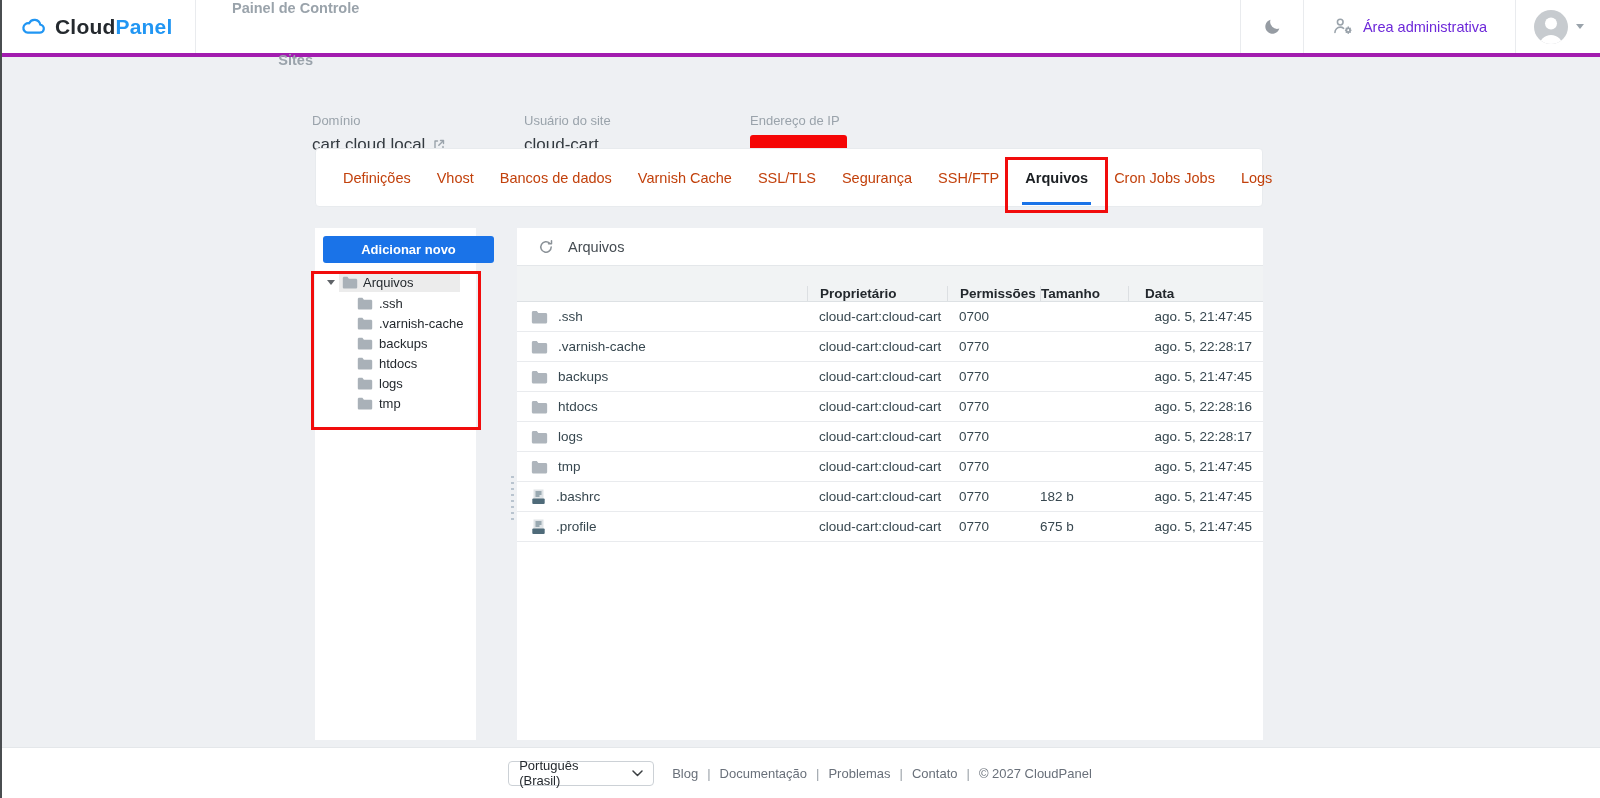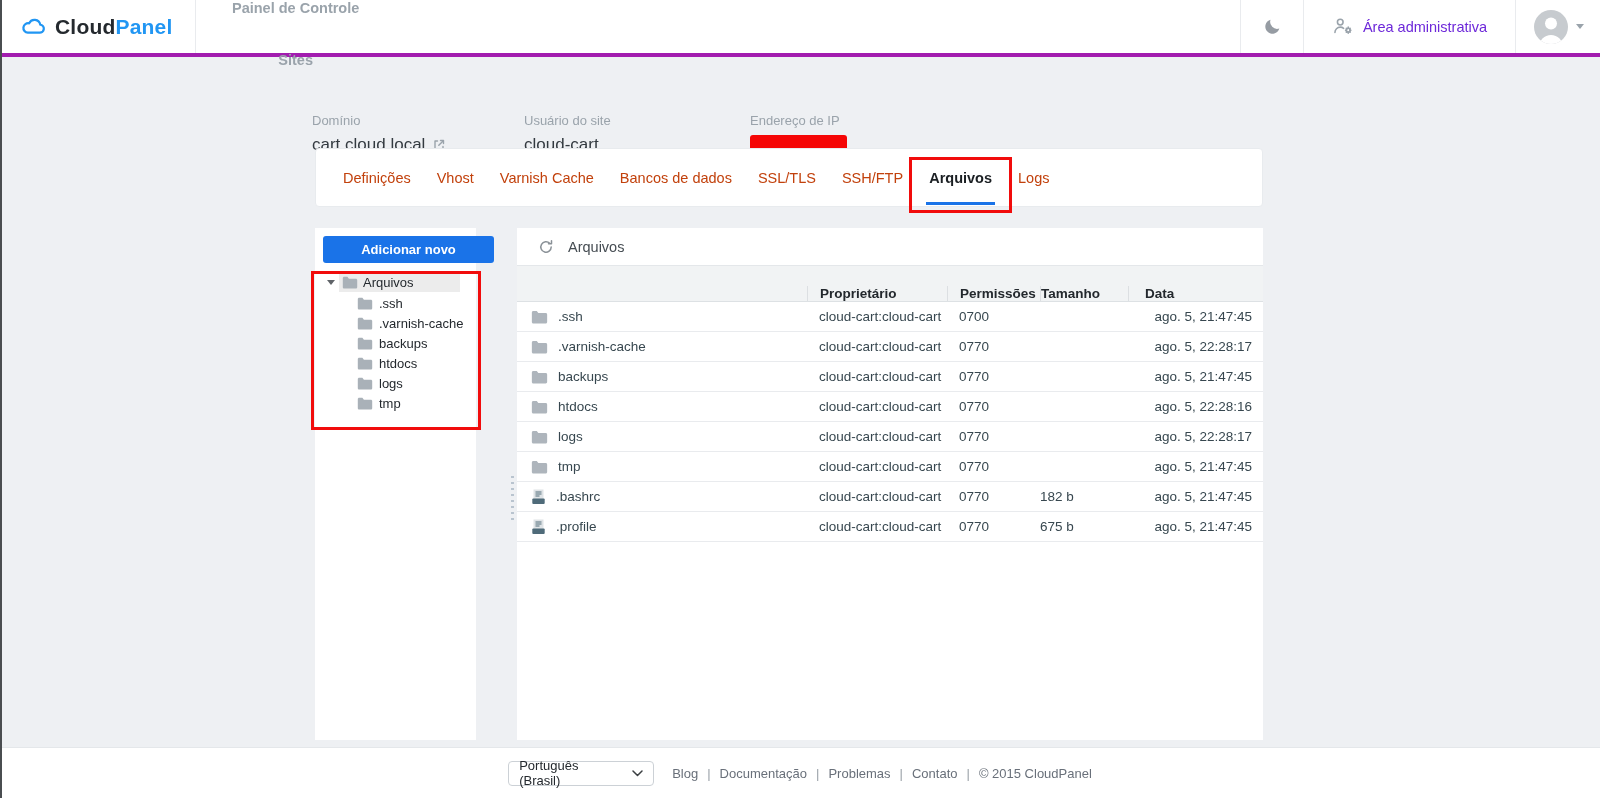--- a/index.html
+++ b/index.html
@@ -187,36 +187,42 @@
 </div>
 
 <div class="tabs-card">
   <div class="tab">
       <span>Definições</span>
     </div>
   <div class="tab">
       <span>Vhost</span>
     </div>
   <div class="tab">
+      <span>Bancos de dados</span>
+    </div>
+  <div class="tab">
       <span>Varnish Cache</span>
     </div>
   <div class="tab">
-      <span>Bancos de dados</span>
-    </div>
-  <div class="tab">
       <span>SSL/TLS</span>
+    </div>
+  <div class="tab">
+      <span>Segurança</span>
     </div>
   <div class="tab">
       <span>SSH/FTP</span>
     </div>
   <div class="tab active">
     <span>Arquivos</span>
     <span class="underline"></span>
     <span class="anno-box"></span>
   </div>
+  <div class="tab">
+      <span>Cron Jobs Jobs</span>
+    </div>
   <div class="tab">
       <span>Logs</span>
     </div>
 </div>
 
 <div class="tree-panel">
   <button class="add-btn">Adicionar novo</button>
   <div class="tree">
     <div class="tree-row">
       <span class="tree-caret"></span>
@@ -440,15 +446,15 @@
   </div>
   <div class="footer-links">
     <span class="flink">Blog</span>
     <span class="sep">|</span>
     <span class="flink">Documentação</span>
     <span class="sep">|</span>
     <span class="flink">Problemas</span>
     <span class="sep">|</span>
     <span class="flink">Contato</span>
     <span class="sep">|</span>
-    <span>© 2015  CloudPanel</span>
+    <span>© 2027  CloudPanel</span>
   </div>
 </div>
 
 </body></html>

